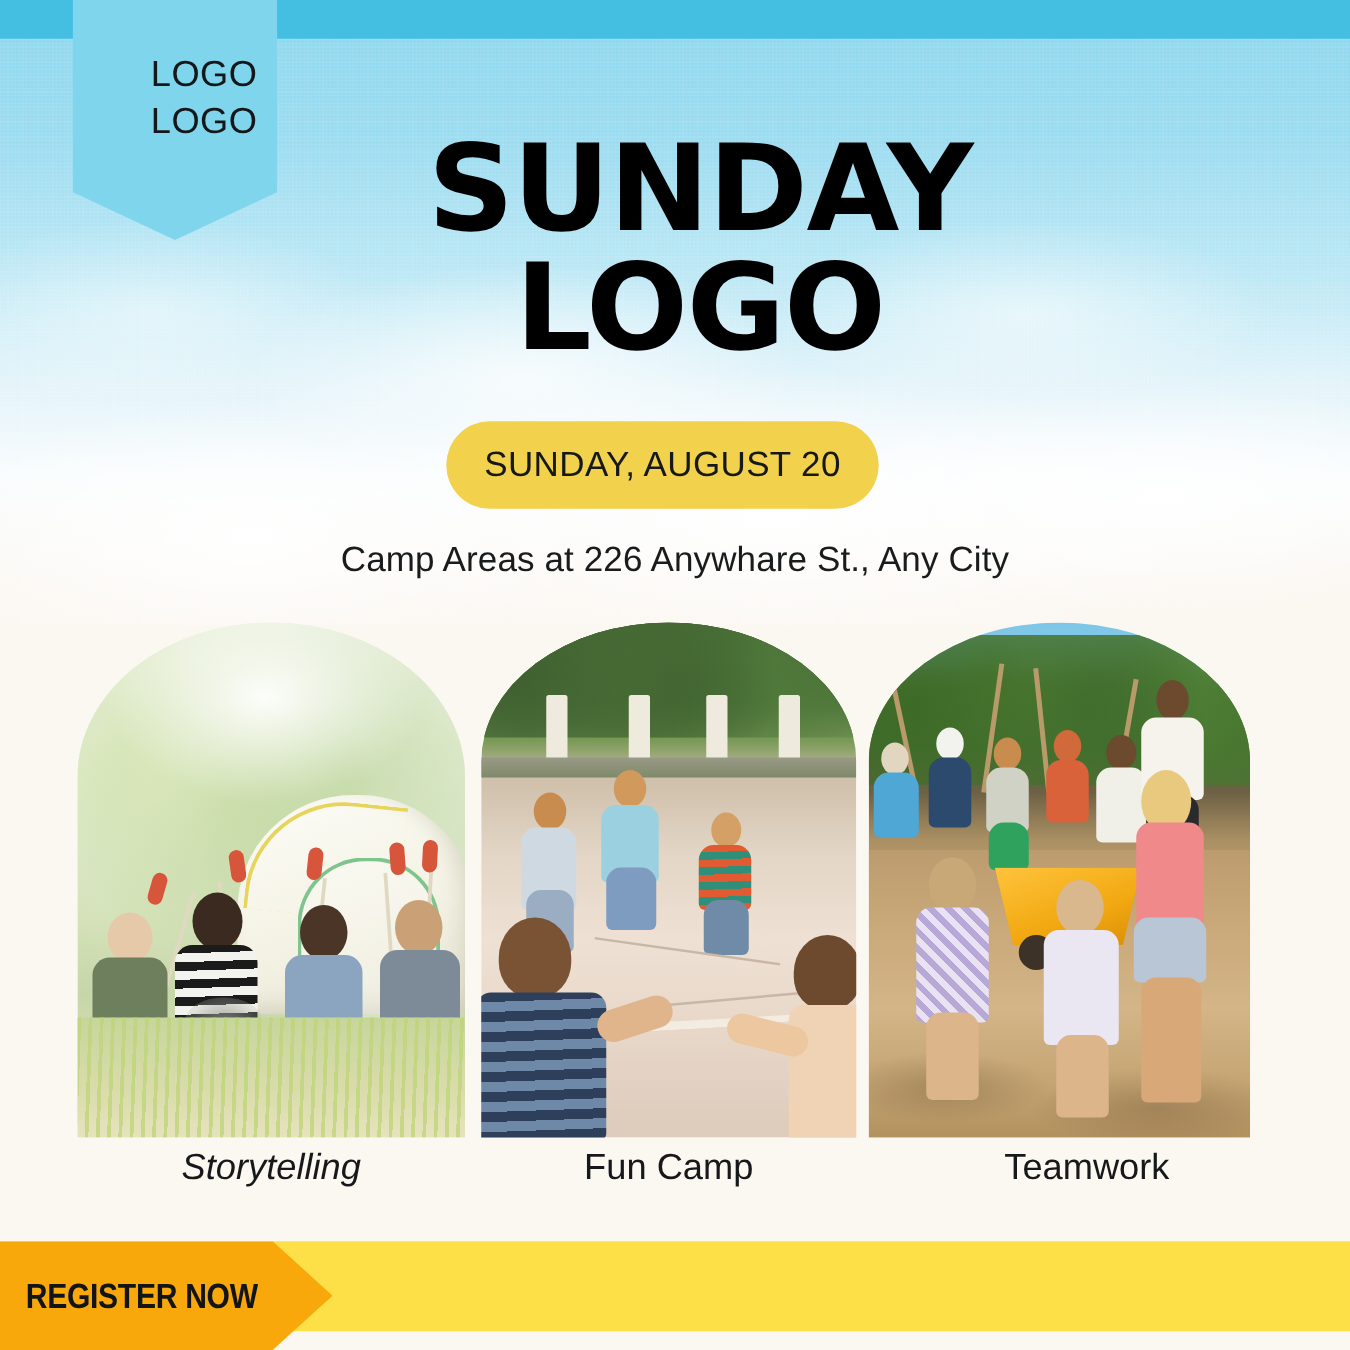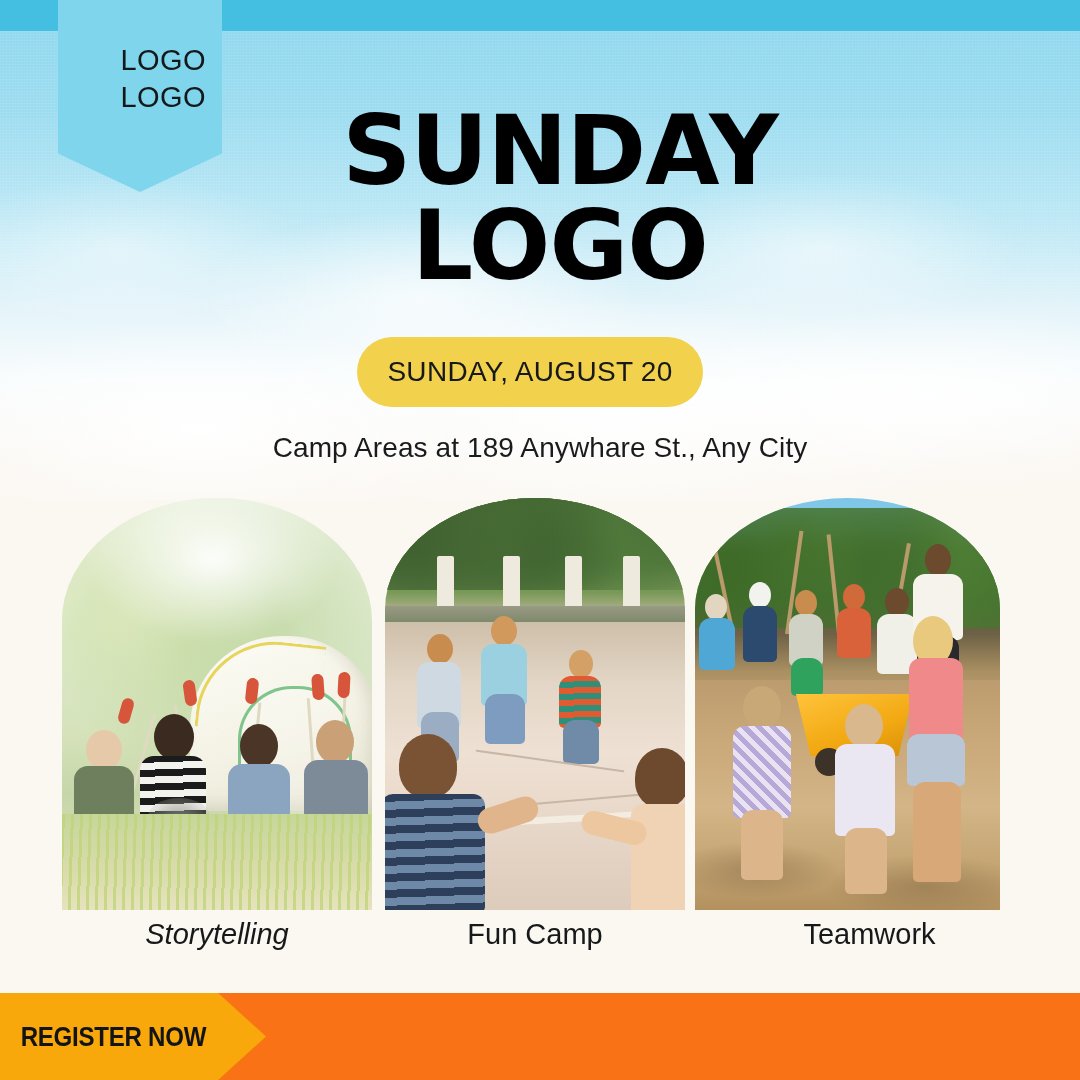--- a/index.html
+++ b/index.html
@@ -180,21 +180,21 @@
   
   .caption{
     position:absolute;top:918px;text-align:center;
     font-size:29px;color:#16181a;
   }
   .c1{left:62px;width:310px;font-style:italic;}
   .c2{left:385px;width:300px;}
   .c3{left:717px;width:305px;}
 
   
-  .footer{position:absolute;left:0;top:993px;width:1080px;height:87px;background:#f97316;}
+  .footer{position:absolute;left:0;top:993px;width:1080px;height:72px;background:#fde047;}
   .footer-arrow{
     position:absolute;left:0;top:0;width:266px;height:87px;background:#f8a80a;
     -webkit-clip-path:polygon(0 0,82% 0,100% 50%,82% 100%,0 100%);
     clip-path:polygon(0 0,82% 0,100% 50%,82% 100%,0 100%);
     display:flex;align-items:center;
   }
   .footer-arrow span{
     padding-left:24px;font-size:28px;font-weight:bold;color:#121416;
     letter-spacing:-.3px;transform:scaleX(.86);transform-origin:left center;
   }
@@ -225,21 +225,21 @@
 
   <div class="title-wrap">
     <div class="title-line">SUNDAY</div>
     <div class="title-line">LOGO</div>
   </div>
 
   <div class="date-pill">
     <span>SUNDAY, AUGUST 20</span>
   </div>
 
-  <div class="address">Camp Areas at 189 Anywhare St., Any City</div>
+  <div class="address">Camp Areas at 226 Anywhare St., Any City</div>
 
   <div class="photos">
 
     <div class="photo p1">
       <div class="scene s1">
         <div class="tent"></div>
         <div class="tent-seam"></div>
         <div class="tent-door"></div>
 
         <div class="stick" style="left:66px;top:212px;height:92px;transform:rotate(16deg);"></div>

